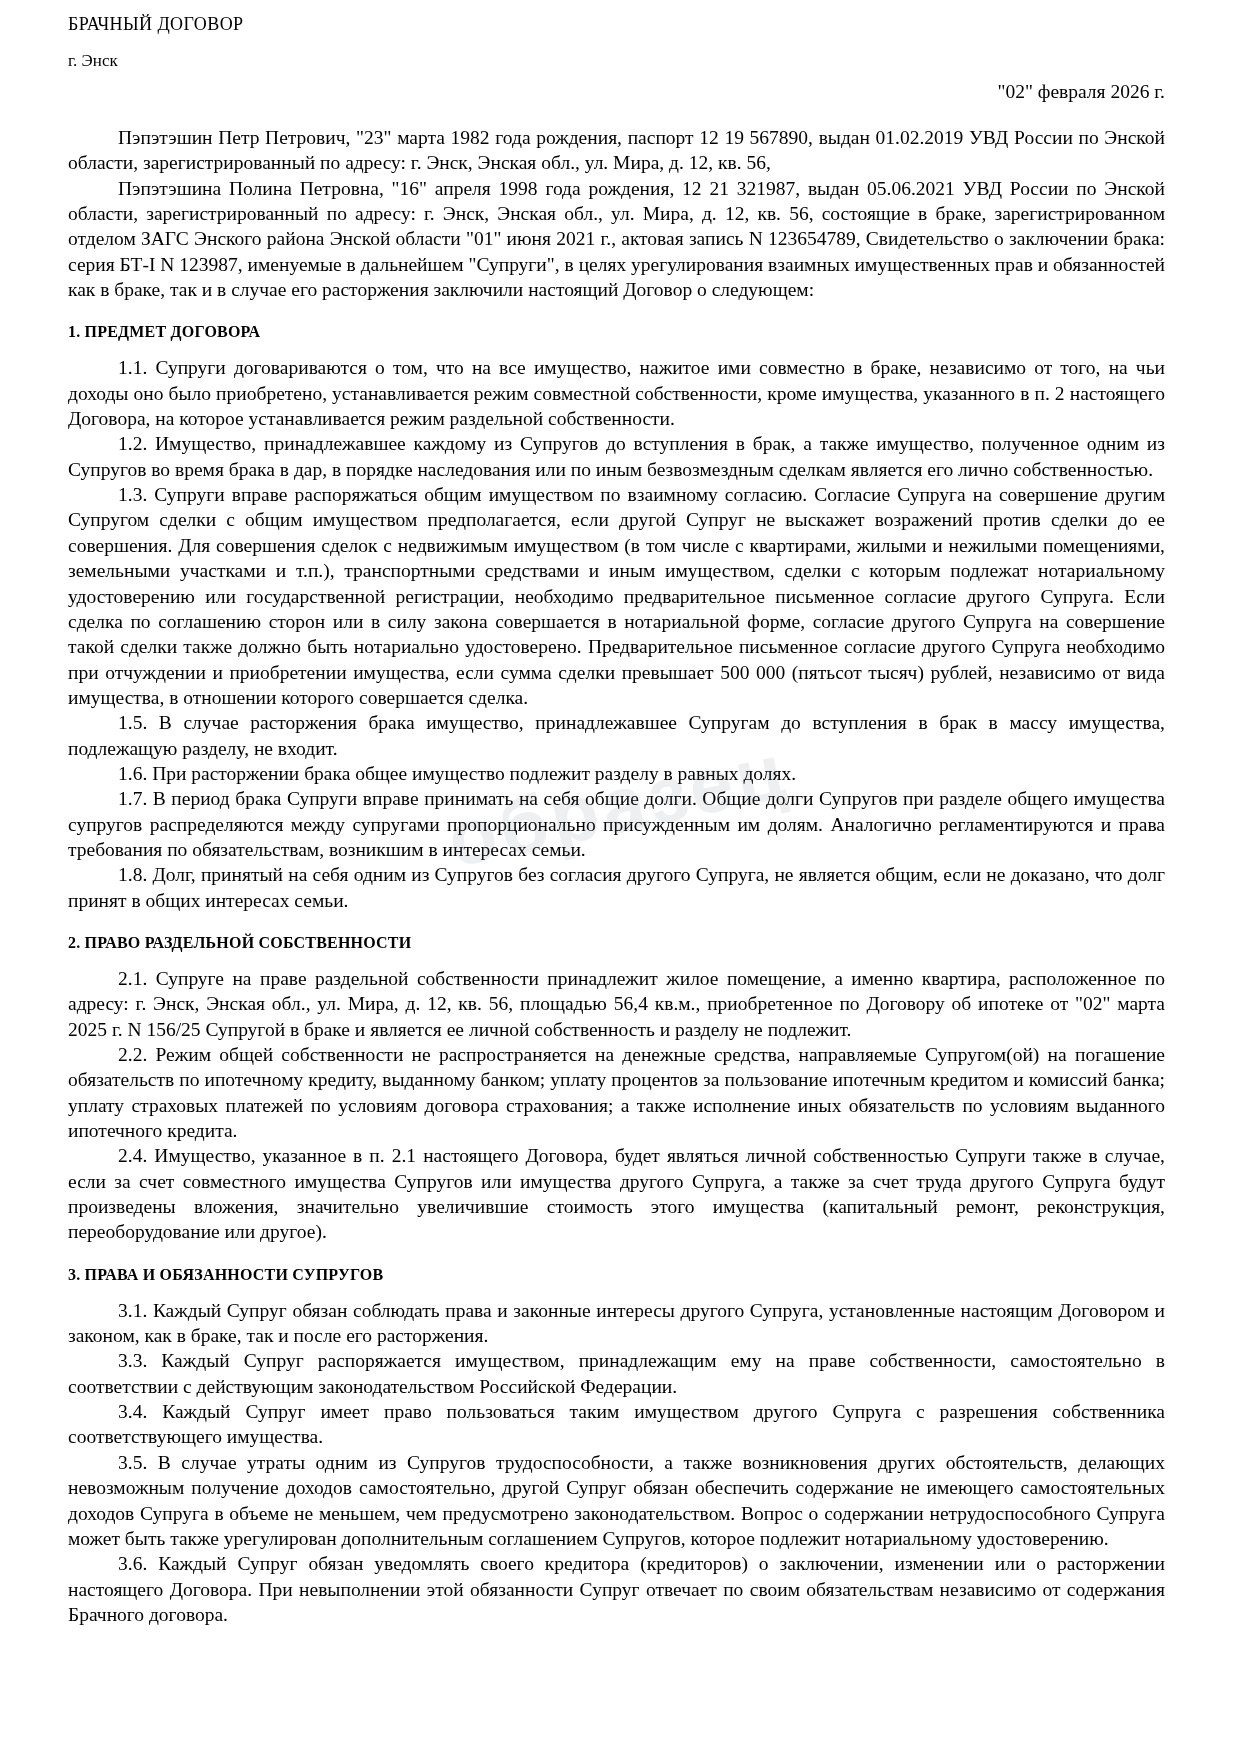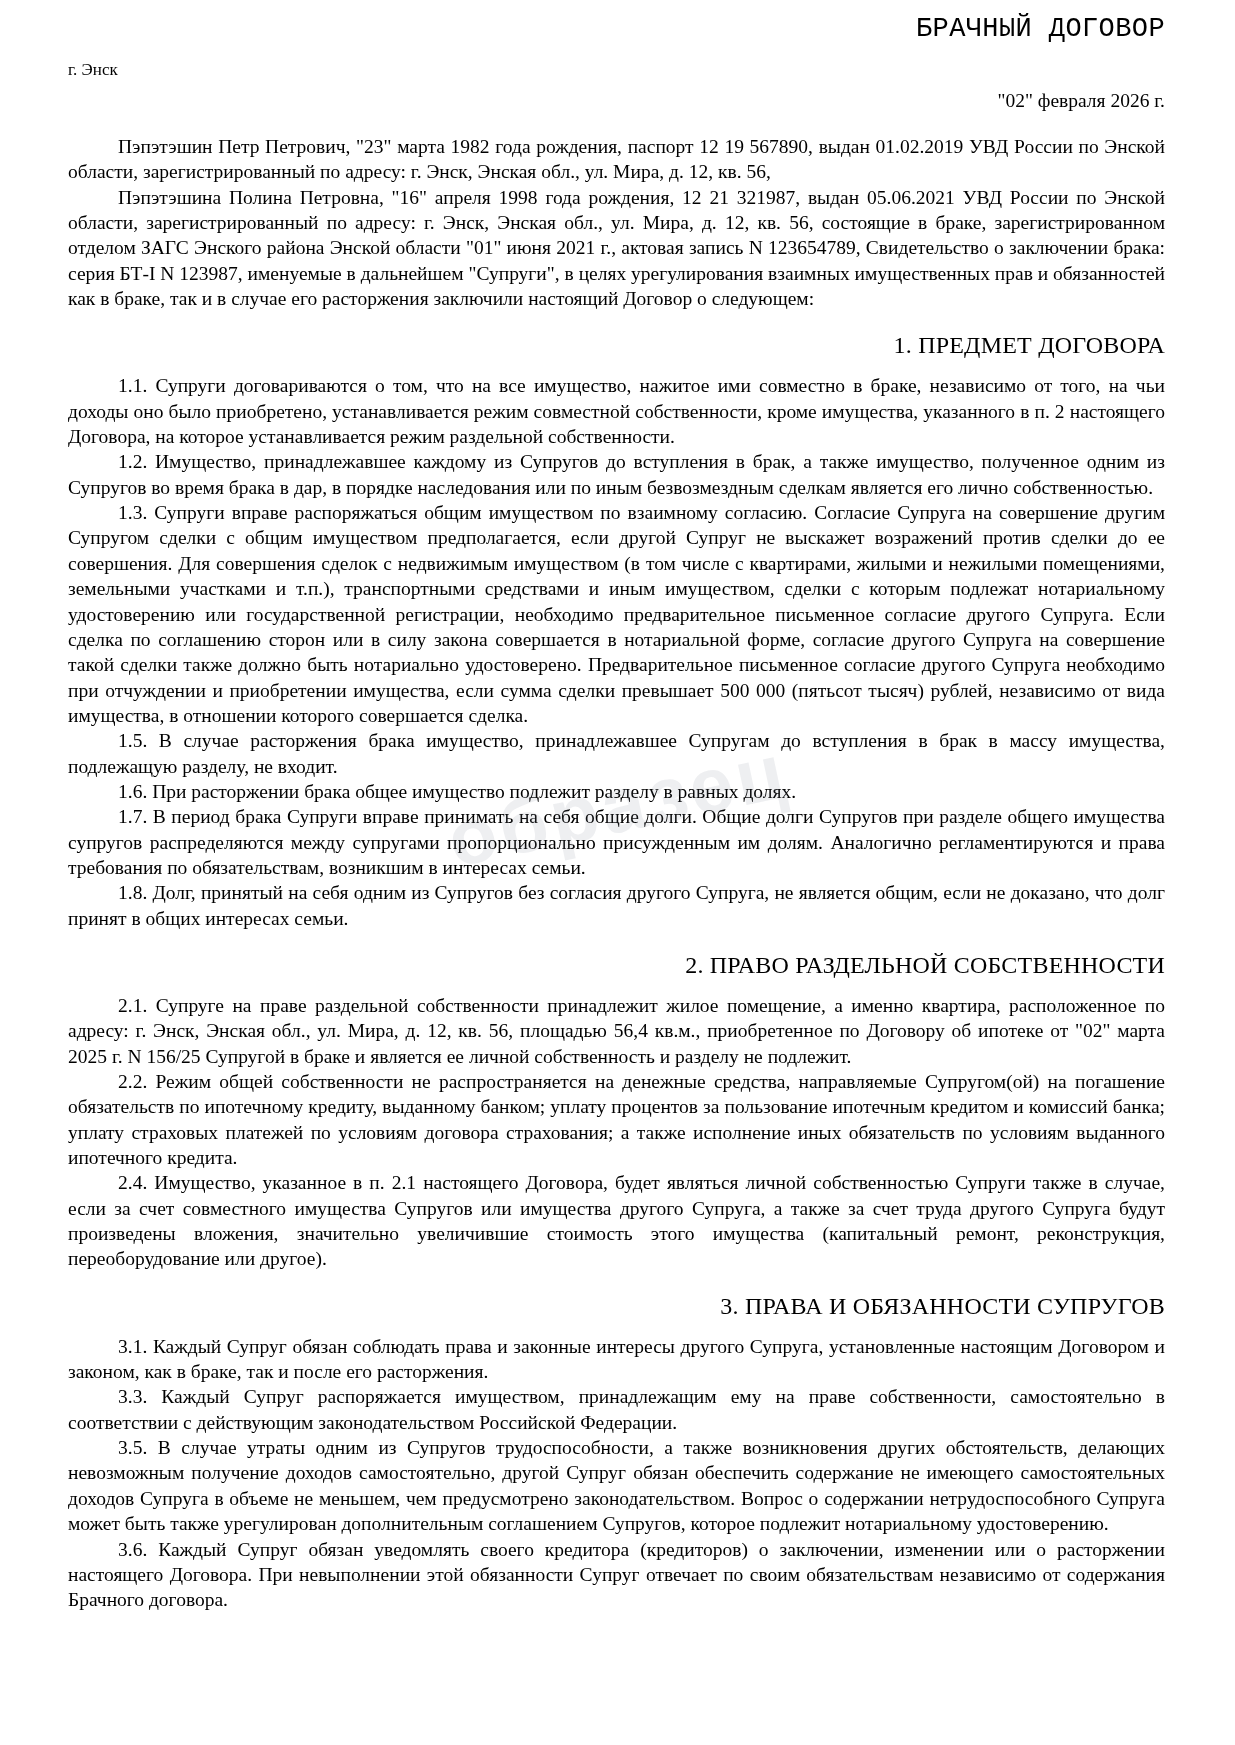--- a/index.html
+++ b/index.html
@@ -16,26 +16,25 @@
     position: relative;
     width: 1235px;
     min-height: 1745px;
     margin: 0 auto;
     background: #ffffff;
     box-sizing: border-box;
     padding: 14px 70px 10px 68px;
     overflow: hidden;
   }
   .doc-title {
-    text-align: right;
-    font-size: 27px;
+    text-align: left;
+    font-size: 18px;
     letter-spacing: 0.4px;
     margin: 0 0 16px 0;
     font-weight: normal;
-    font-family: Liberation Mono, monospace;
   }
   .city {
     font-size: 17px;
     margin: 0 0 10px 0;
     text-align: left;
   }
   .date-line {
     font-size: 19.5px;
     text-align: right;
     margin: 0 0 22px 0;
@@ -43,23 +42,23 @@
   p.body-par {
     font-size: 19.5px;
     line-height: 1.30;
     margin: 0;
     text-align: justify;
     text-justify: inter-word;
     text-indent: 50px;
     hyphens: none;
   }
   h2.section-title {
-    font-size: 24px;
-    font-weight: normal;
-    text-align: right;
+    font-size: 16px;
+    font-weight: bold;
+    text-align: left;
     margin: 21px 0 14px 0;
     letter-spacing: 0.2px;
   }
   .block {
     margin: 0;
   }
   .watermark {
     position: absolute;
     left: 50%;
     top: 760px;
@@ -106,17 +105,18 @@
   <div class="block">
     <p class="body-par">2.1. Супруге на праве раздельной собственности принадлежит жилое помещение, а именно квартира, расположенное по адресу: г. Энск, Энская обл., ул. Мира, д. 12, кв. 56, площадью 56,4 кв.м., приобретенное по Договору об ипотеке от "02" марта 2025 г. N 156/25 Супругой в браке и является ее личной собственность и разделу не подлежит.</p>
     <p class="body-par">2.2. Режим общей собственности не распространяется на денежные средства, направляемые Супругом(ой) на погашение обязательств по ипотечному кредиту, выданному банком; уплату процентов за пользование ипотечным кредитом и комиссий банка; уплату страховых платежей по условиям договора страхования; а также исполнение иных обязательств по условиям выданного ипотечного кредита.</p>
     <p class="body-par">2.4. Имущество, указанное в п. 2.1 настоящего Договора, будет являться личной собственностью Супруги также в случае, если за счет совместного имущества Супругов или имущества другого Супруга, а также за счет труда другого Супруга будут произведены вложения, значительно увеличившие стоимость этого имущества (капитальный ремонт, реконструкция, переоборудование или другое).</p>
   </div>
 
   <h2 class="section-title">3. ПРАВА И ОБЯЗАННОСТИ СУПРУГОВ</h2>
   <div class="block">
     <p class="body-par">3.1. Каждый Супруг обязан соблюдать права и законные интересы другого Супруга, установленные настоящим Договором и законом, как в браке, так и после его расторжения.</p>
     <p class="body-par">3.3. Каждый Супруг распоряжается имуществом, принадлежащим ему на праве собственности, самостоятельно в соответствии с действующим законодательством Российской Федерации.</p>
+    <p class="body-par">3.4. Каждый Супруг имеет право пользоваться таким имуществом другого Супруга с разрешения собственника соответствующего имущества.</p>
     <p class="body-par">3.5. В случае утраты одним из Супругов трудоспособности, а также возникновения других обстоятельств, делающих невозможным получение доходов самостоятельно, другой Супруг обязан обеспечить содержание не имеющего самостоятельных доходов Супруга в объеме не меньшем, чем предусмотрено законодательством. Вопрос о содержании нетрудоспособного Супруга может быть также урегулирован дополнительным соглашением Супругов, которое подлежит нотариальному удостоверению.</p>
     <p class="body-par">3.6. Каждый Супруг обязан уведомлять своего кредитора (кредиторов) о заключении, изменении или о расторжении настоящего Договора. При невыполнении этой обязанности Супруг отвечает по своим обязательствам независимо от содержания Брачного договора.</p>
   </div>
 
 </div>
 
 </body></html>

